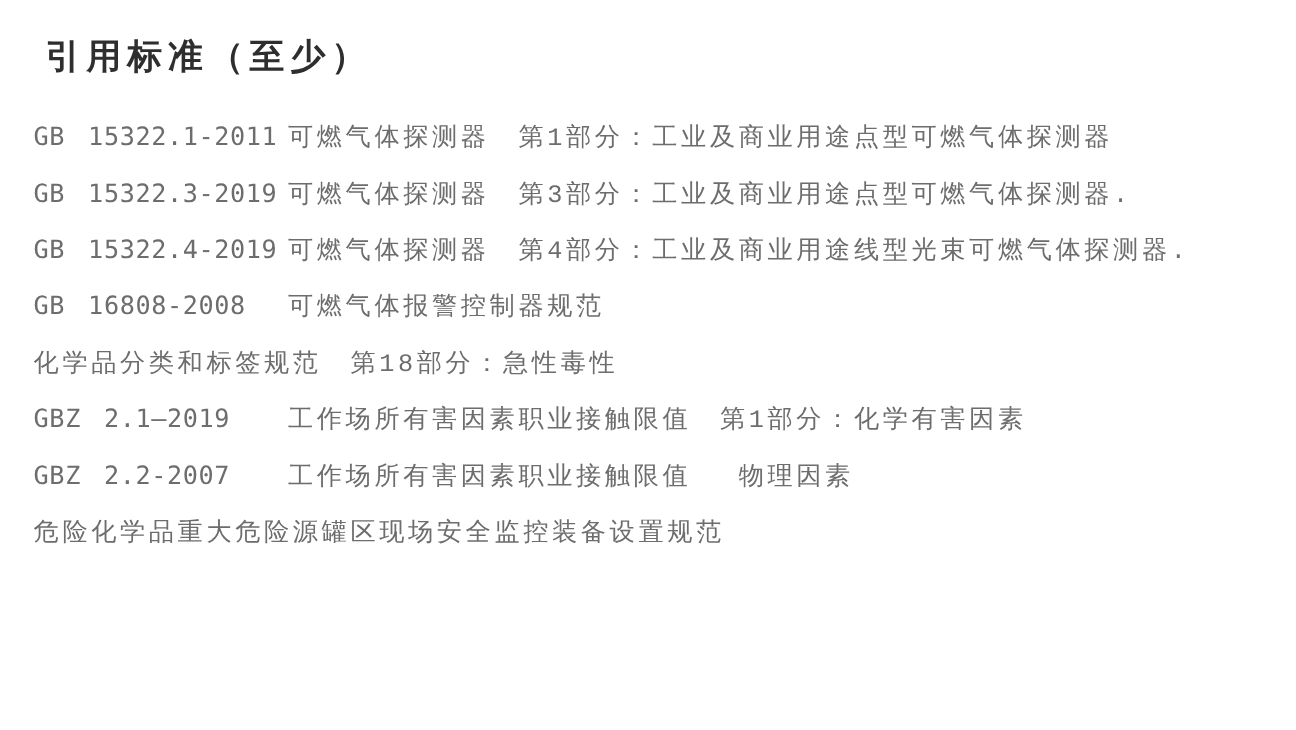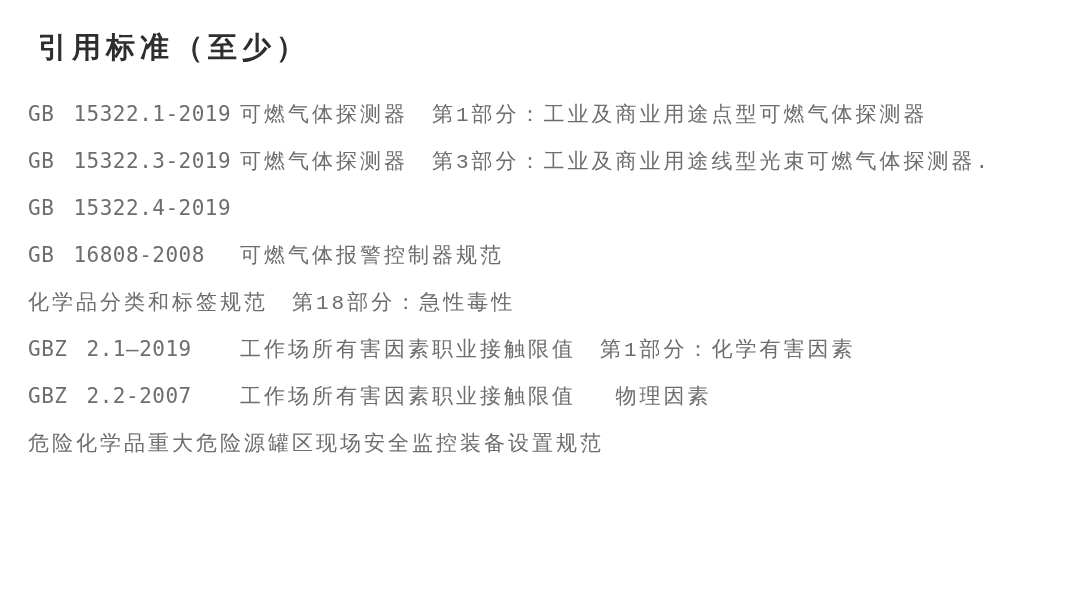--- a/index.html
+++ b/index.html
@@ -56,31 +56,32 @@
 </head>
 <body>
 
 <div class="slide" style="--bg: #ffffff; --title-color: #2e2e2e; --body-color: #6d6d6d;">
 
   <h1 class="slide-title">引用标准（至少）</h1>
 
   <div class="standards-list">
 
     <div class="standard-row">
-      <span class="standard-code">GB 15322.1-2019</span>
+      <span class="standard-code">GB 15322.1-2011</span>
       <span class="standard-desc">可燃气体探测器　第1部分：工业及商业用途点型可燃气体探测器</span>
     </div>
 
     <div class="standard-row">
       <span class="standard-code">GB 15322.3-2019</span>
-      <span class="standard-desc">可燃气体探测器　第3部分：工业及商业用途线型光束可燃气体探测器.</span>
+      <span class="standard-desc">可燃气体探测器　第3部分：工业及商业用途点型可燃气体探测器.</span>
     </div>
 
     <div class="standard-row">
       <span class="standard-code">GB 15322.4-2019</span>
+      <span class="standard-desc">可燃气体探测器　第4部分：工业及商业用途线型光束可燃气体探测器.</span>
     </div>
 
     <div class="standard-row">
       <span class="standard-code">GB 16808-2008</span>
       <span class="standard-desc">可燃气体报警控制器规范</span>
     </div>
 
     <div class="standard-row">
       <span class="standard-desc">化学品分类和标签规范　第18部分：急性毒性</span>
     </div>

